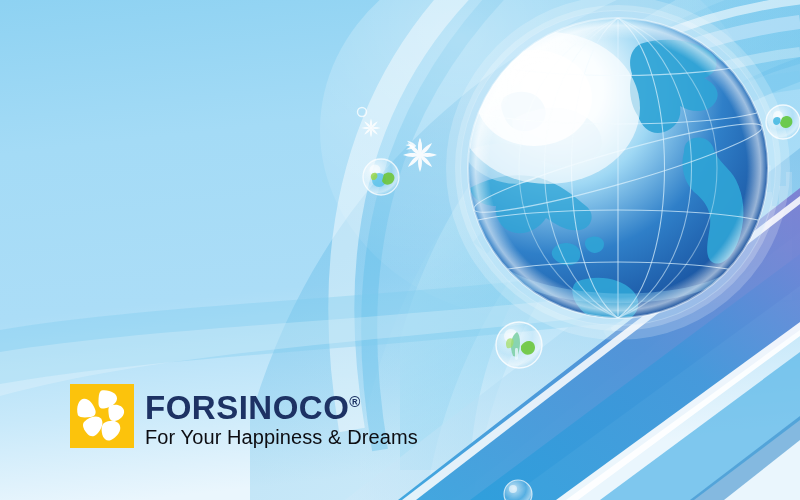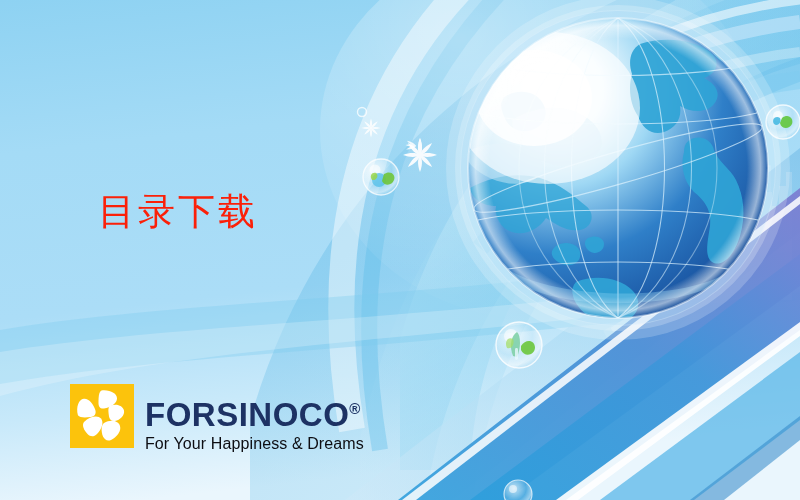--- a/index.html
+++ b/index.html
@@ -52,40 +52,40 @@
     align-items: flex-start;
   }
   #logo-mark {
     width: 64px; height: 64px;
     background: #fcc30c;
     position: relative;
     flex: none;
   }
   #logo-text {
     margin-left: 11px;
-    margin-top: 8px;
+    margin-top: 1px;
   }
   #logo-wordmark {
     color: #1d3264;
     font-family: "Liberation Sans", sans-serif;
     font-weight: bold;
     font-size: 33px;
     line-height: 33px;
     letter-spacing: 0.5px;
     white-space: nowrap;
   }
   #logo-reg {
     font-size: 15px;
     vertical-align: super;
     letter-spacing: 0;
   }
   #logo-tagline {
     color: #0d0d12;
     font-family: "Liberation Sans", sans-serif;
-    font-size: 16px;
+    font-size: 20px;
     line-height: 20px;
     margin-top: 3px;
     letter-spacing: 0.1px;
     white-space: nowrap;
   }
 </style>
 </head>
 <body>
 
 <div id="banner">
@@ -364,21 +364,20 @@
         <g transform="translate(416,146) scale(0.62)">
           <use href="#pet" transform="rotate(250)"></use>
           <use href="#pet" transform="rotate(275)"></use>
           <use href="#pet" transform="rotate(300)"></use>
         </g>
       </g>
     </g>
   </svg>
 
   <div id="headline">
-    <div id="headline-line2">目录下载</div>
   </div>
 
   <div id="logo">
     <div id="logo-mark">
       <svg viewBox="0 0 64 64" width="64" height="64">
         <g fill="#ffffff">
 
           <path d="M31.5,6.5 C40,5.5 47,9.5 47,14.5 C47,19.5 40.5,23.5 34,24.5
                    C30,25 28.5,22.5 28.5,19 C28.5,14 28.5,8 31.5,6.5 Z"></path>
 

